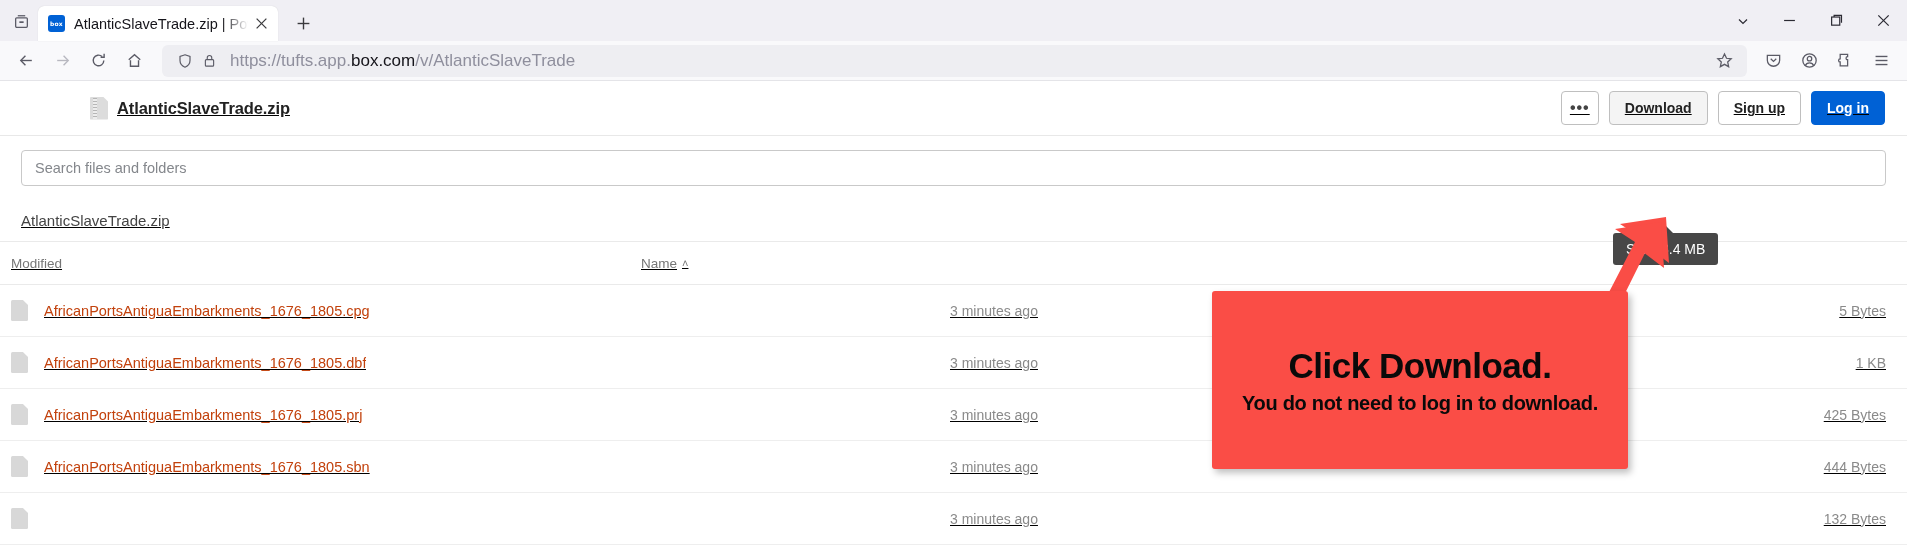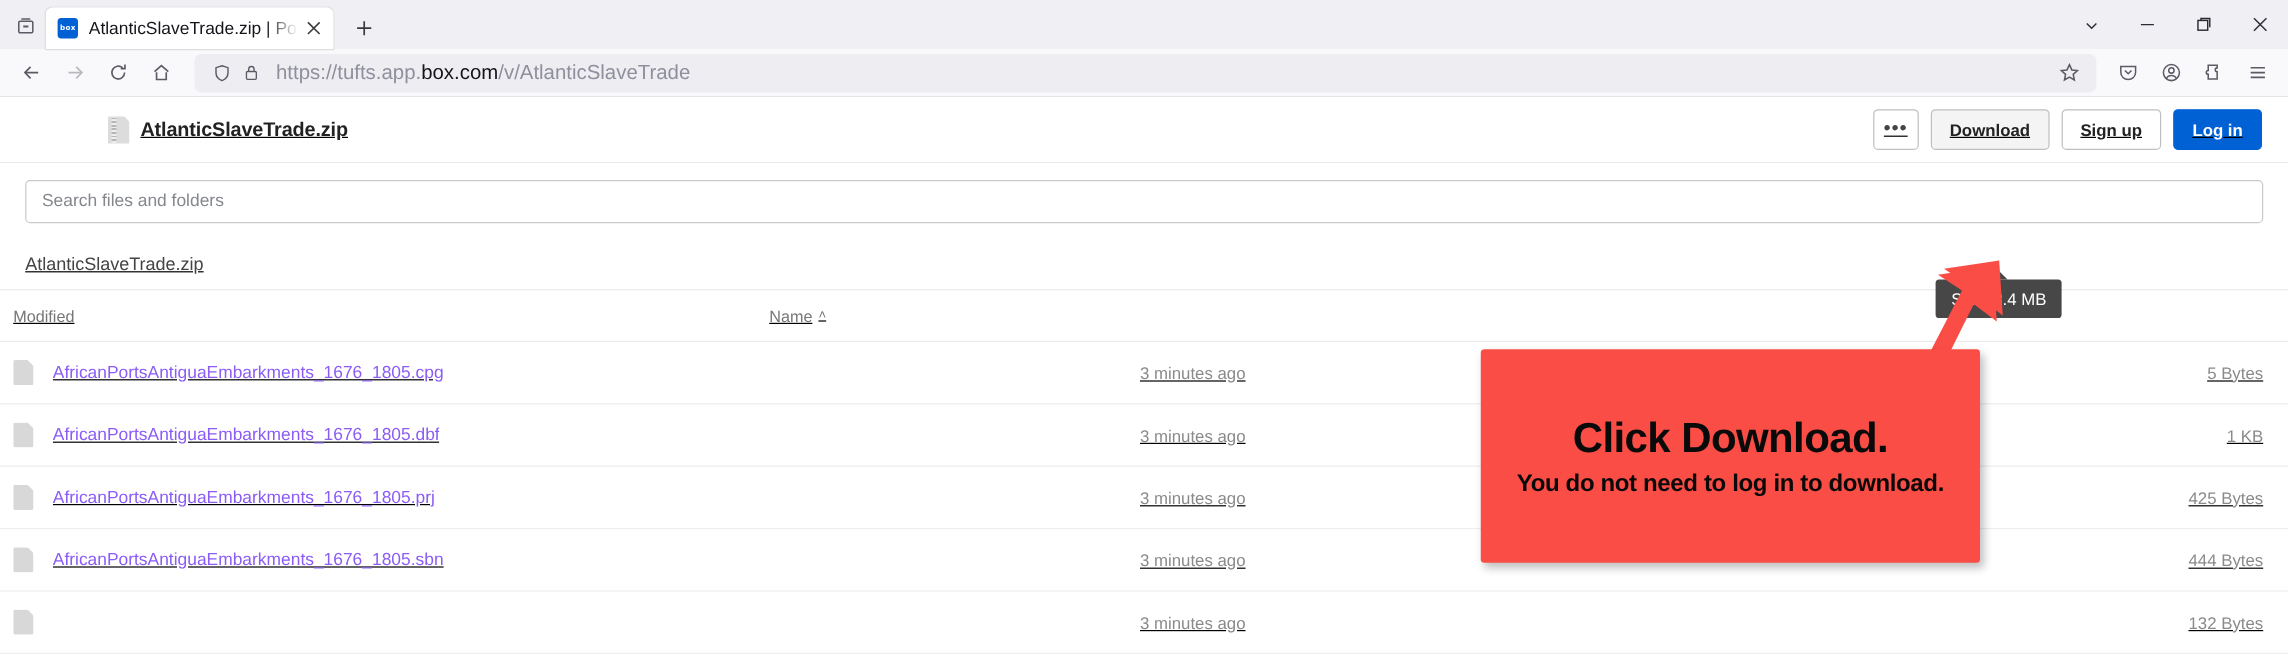--- a/index.html
+++ b/index.html
@@ -291,21 +291,21 @@
   .file-icon {
     width: 17px; height: 21px;
     background: #d8d8d8;
     border-radius: 1.5px;
     clip-path: polygon(0 0, 70% 0, 100% 24%, 100% 100%, 0 100%);
     flex: 0 0 auto;
     margin-right: 16px;
   }
   .file-name {
     font-size: 14.5px;
-    color: #8b5cf6;
+    color: #c2410c;
     white-space: nowrap;
     overflow: hidden;
     text-overflow: ellipsis;
   }
   .cell-modified {
     width: 630px;
     font-size: 14px;
     color: #8a8a8a;
   }
   .cell-size {
@@ -347,21 +347,20 @@
     width: 416px;
     height: 178px;
     background: #fa4d46;
     border-radius: 3px;
     box-shadow: 3px 4px 7px rgba(0,0,0,.25);
     display: flex;
     flex-direction: column;
     align-items: center;
     justify-content: center;
     gap: 6px;
-    margin-left: 22px;
   }
   .callout-title {
     font-size: 35px;
     font-weight: bold;
     color: #0a0a0a;
     letter-spacing: -.5px;
     font-family: "Liberation Sans Narrow", "Liberation Sans", sans-serif;
   }
   .callout-sub {
     font-size: 20px;

